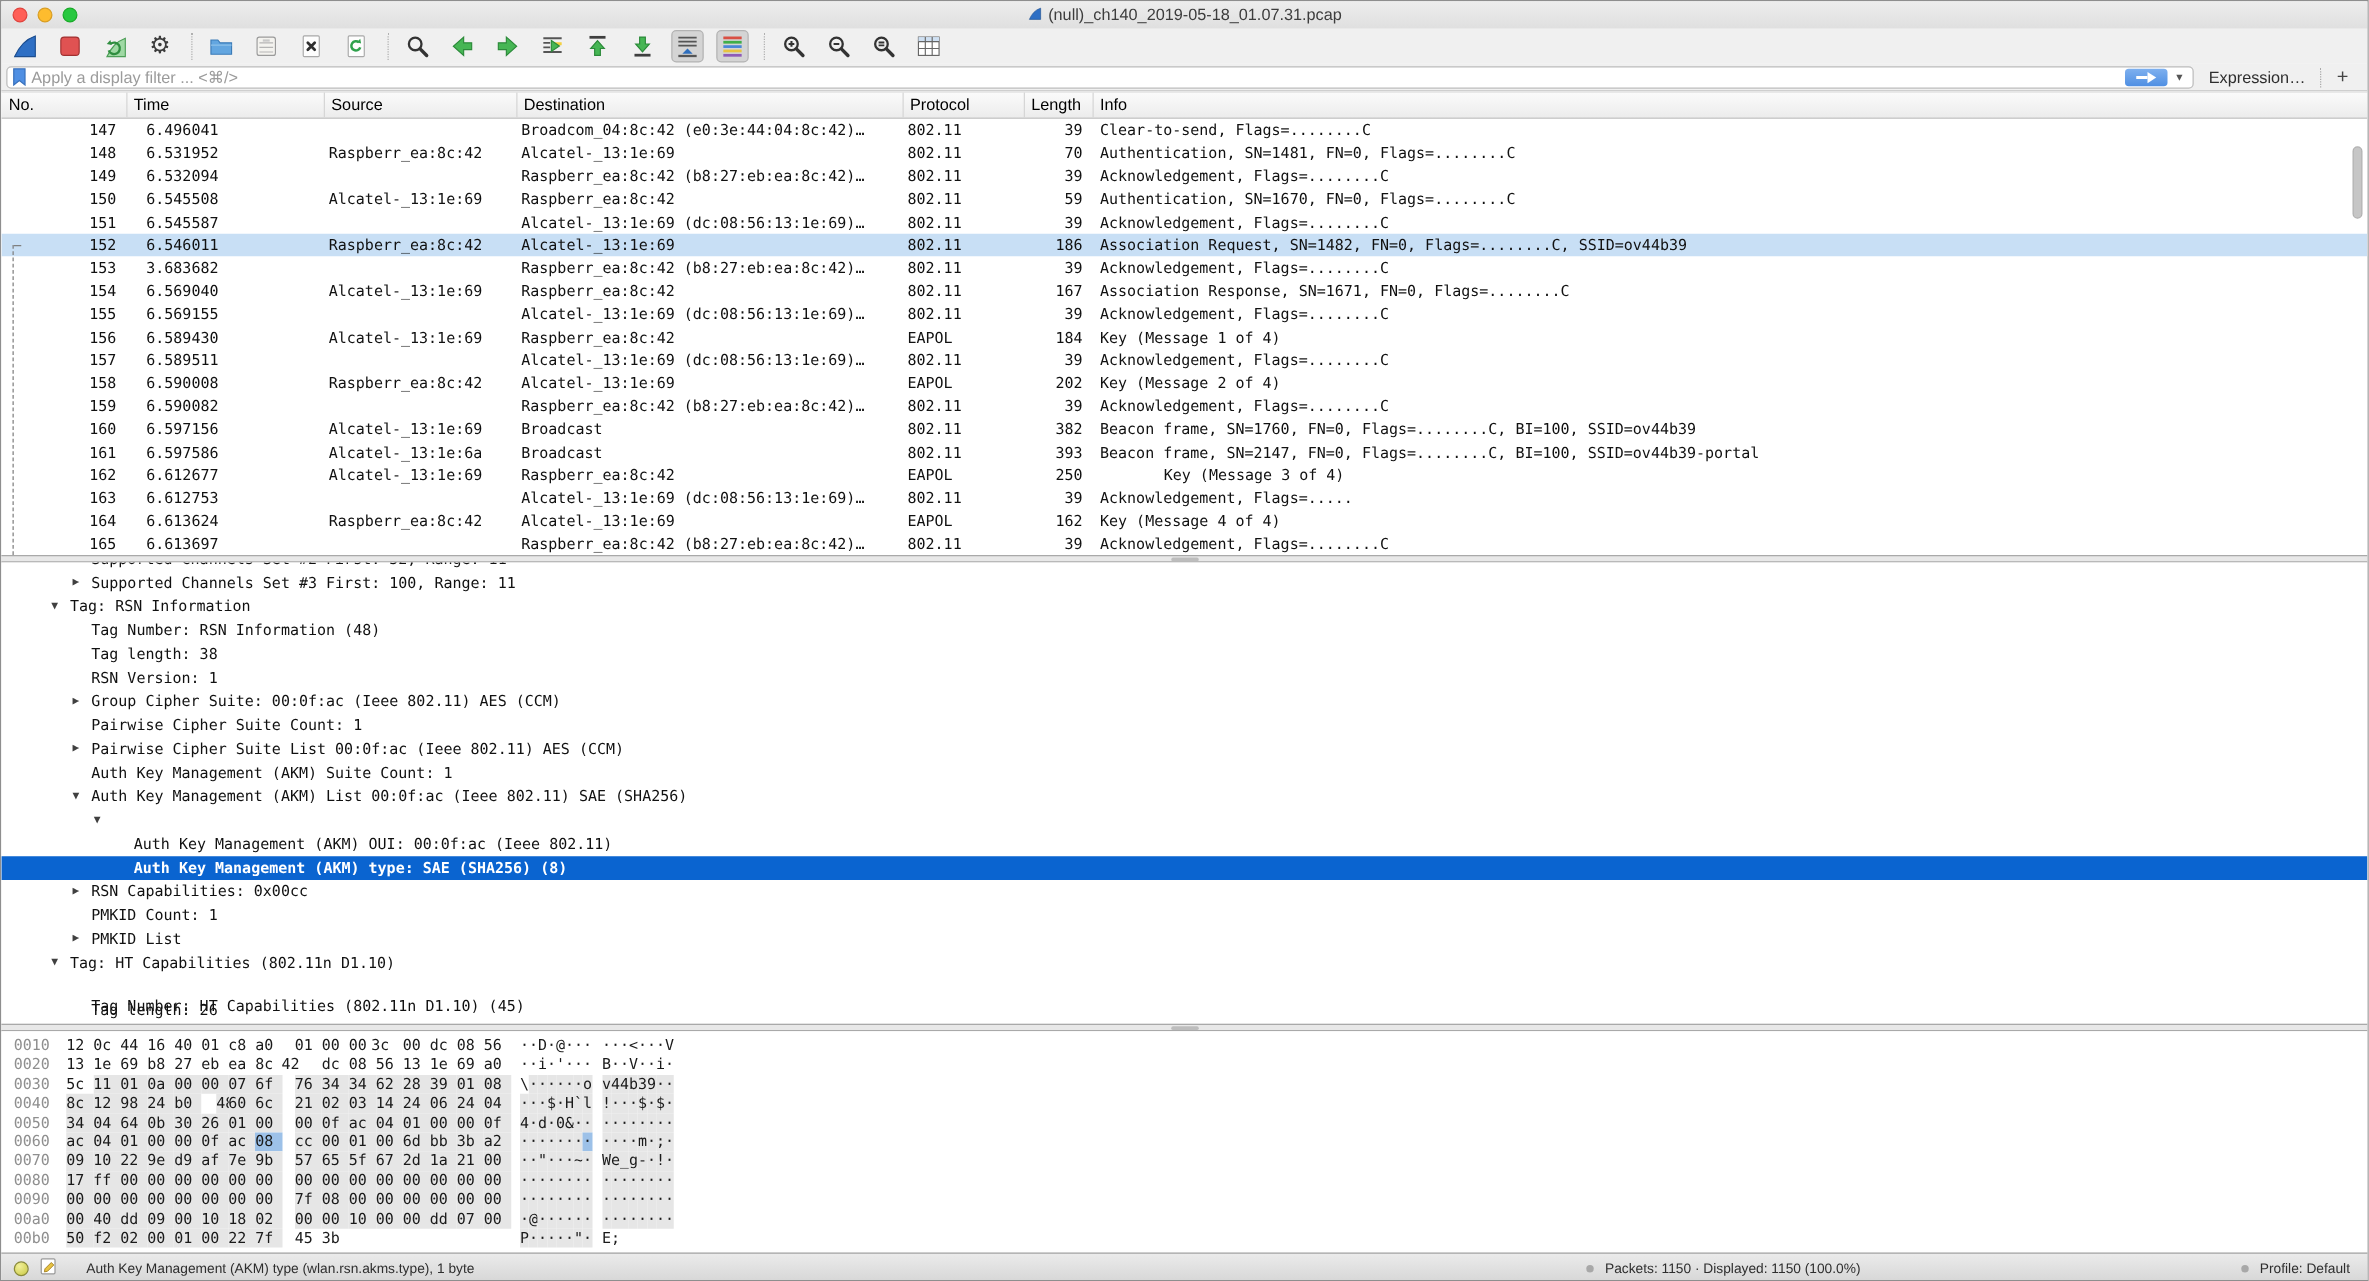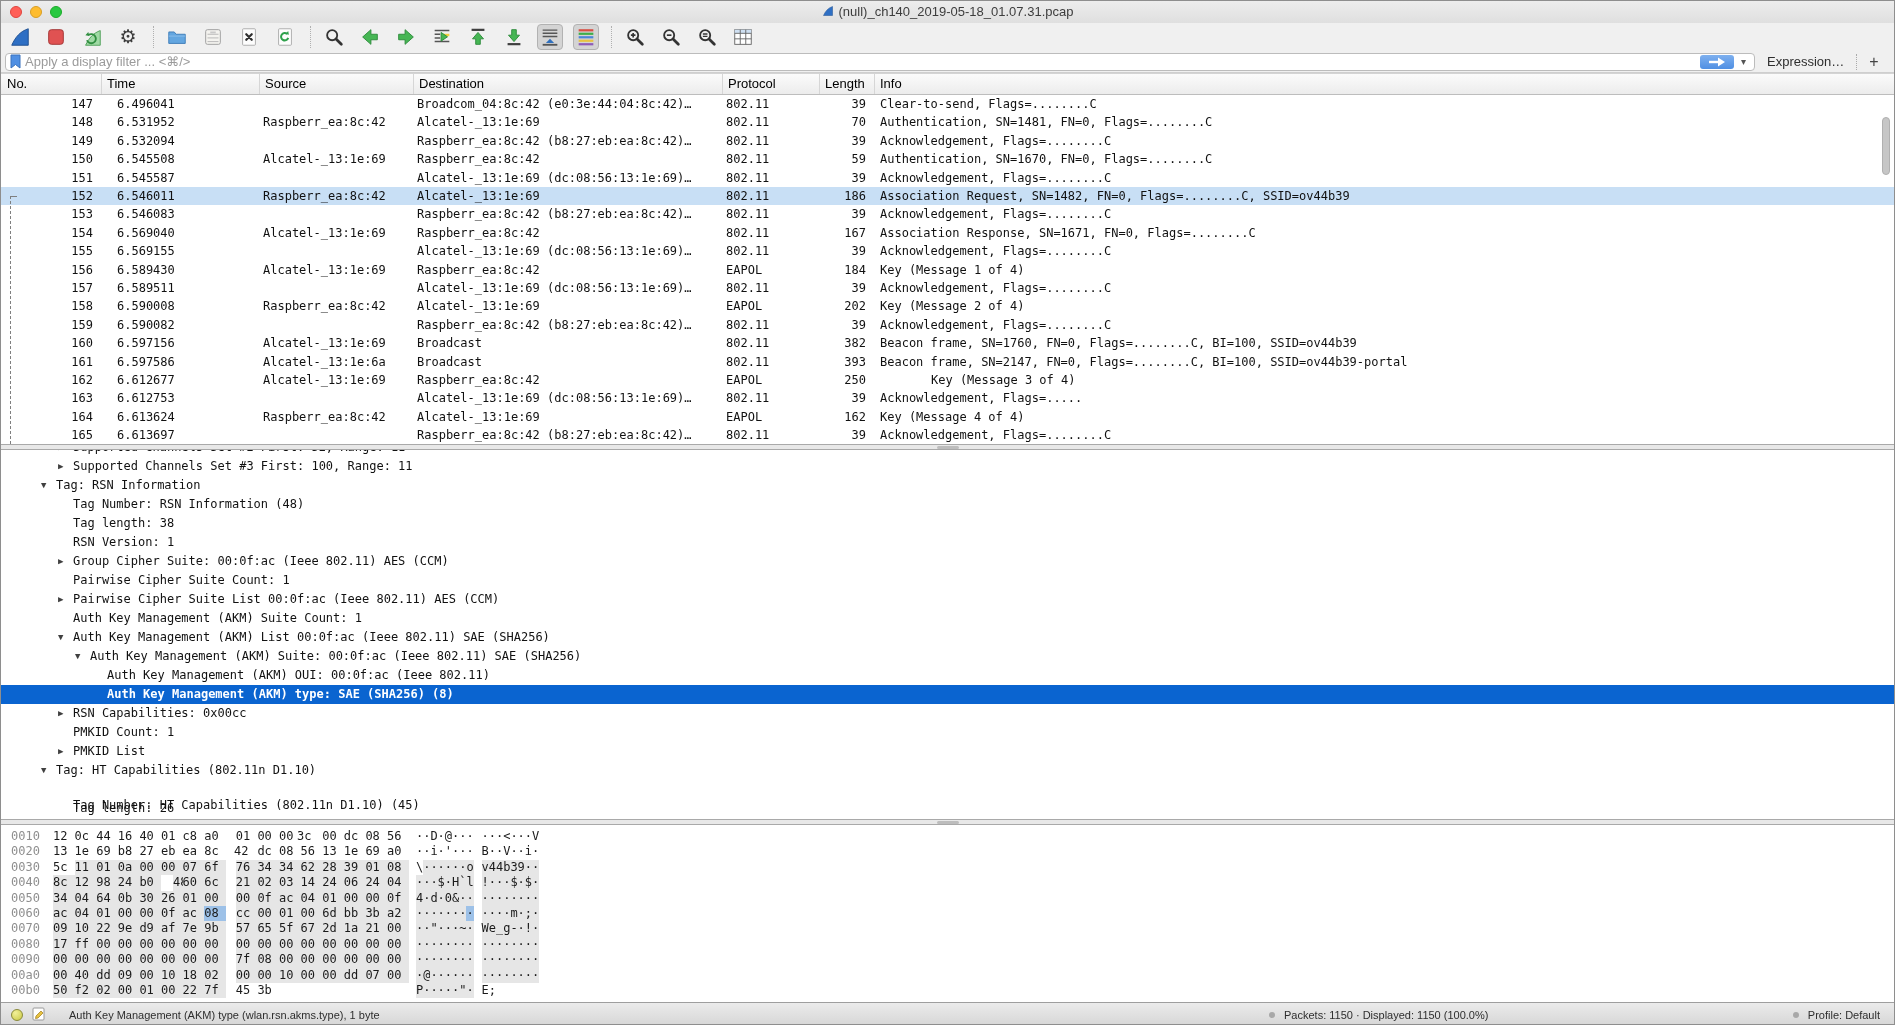--- a/index.html
+++ b/index.html
@@ -347,21 +347,21 @@
           <span class="pl-cell cell-no" style="left: 0px; width: 100px;">152</span>
           <span class="pl-cell cell-time" style="left: 100px; width: 158px;">6.546011</span>
           <span class="pl-cell cell-source" style="left: 258px; width: 154px;">Raspberr_ea:8c:42</span>
           <span class="pl-cell cell-destination" style="left: 412px; width: 309px;">Alcatel-_13:1e:69</span>
           <span class="pl-cell cell-protocol" style="left: 721px; width: 97px;">802.11</span>
           <span class="pl-cell cell-length" style="left: 818px; width: 55px;">186</span>
           <span class="pl-cell cell-info" style="left: 873px; width: 1022px;">Association Request, SN=1482, FN=0, Flags=........C, SSID=ov44b39</span>
         </div>
         <div class="pl-row" style="top: 110.4px;">
           <span class="pl-cell cell-no" style="left: 0px; width: 100px;">153</span>
-          <span class="pl-cell cell-time" style="left: 100px; width: 158px;">6.546083</span>
+          <span class="pl-cell cell-time" style="left: 100px; width: 158px;">3.683682</span>
           <span class="pl-cell cell-source" style="left: 258px; width: 154px;"></span>
           <span class="pl-cell cell-destination" style="left: 412px; width: 309px;">Raspberr_ea:8c:42 (b8:27:eb:ea:8c:42)…</span>
           <span class="pl-cell cell-protocol" style="left: 721px; width: 97px;">802.11</span>
           <span class="pl-cell cell-length" style="left: 818px; width: 55px;">39</span>
           <span class="pl-cell cell-info" style="left: 873px; width: 1022px;">Acknowledgement, Flags=........C</span>
         </div>
         <div class="pl-row" style="top: 128.8px;">
           <span class="pl-cell cell-no" style="left: 0px; width: 100px;">154</span>
           <span class="pl-cell cell-time" style="left: 100px; width: 158px;">6.569040</span>
           <span class="pl-cell cell-source" style="left: 258px; width: 154px;">Alcatel-_13:1e:69</span>
@@ -515,21 +515,20 @@
       </div>
       <div class="tree-row" style="top: 159px;">
         <span class="tree-text" style="left: 72px;">Auth Key Management (AKM) Suite Count: 1</span>
       </div>
       <div class="tree-row" style="top: 178px;">
         <span class="tree-arrow" style="left: 57px;">▼</span>
         <span class="tree-text" style="left: 72px;">Auth Key Management (AKM) List 00:0f:ac (Ieee 802.11) SAE (SHA256)</span>
       </div>
       <div class="tree-row" style="top: 197px;">
         <span class="tree-arrow" style="left: 74px;">▼</span>
-        <span class="tree-text" style="left: 89px;">Auth Key Management (AKM) Suite: 00:0f:ac (Ieee 802.11) SAE (SHA256)</span>
       </div>
       <div class="tree-row" style="top: 216px;">
         <span class="tree-text" style="left: 106px;">Auth Key Management (AKM) OUI: 00:0f:ac (Ieee 802.11)</span>
       </div>
       <div class="tree-row selected" style="top: 235px;">
         <span class="tree-text" style="left: 106px;">Auth Key Management (AKM) type: SAE (SHA256) (8)</span>
       </div>
       <div class="tree-row" style="top: 254px;">
         <span class="tree-arrow" style="left: 57px;">▶</span>
         <span class="tree-text" style="left: 72px;">RSN Capabilities: 0x00cc</span>
@@ -600,21 +599,21 @@
       <div class="hex-row" style="top: 19.4px;">
         <span class="hex-offset">0020</span>
         <span class="hex-byte" style="left: 52px;">13</span>
         <span class="hex-byte" style="left: 73.6px;">1e</span>
         <span class="hex-byte" style="left: 95.2px;">69</span>
         <span class="hex-byte" style="left: 116.8px;">b8</span>
         <span class="hex-byte" style="left: 138.4px;">27</span>
         <span class="hex-byte" style="left: 160px;">eb</span>
         <span class="hex-byte" style="left: 181.6px;">ea</span>
         <span class="hex-byte" style="left: 203.2px;">8c</span>
-        <span class="hex-byte" style="left: 233px;">42</span>
+        <span class="hex-byte" style="left: 217px; text-align: right;">42</span>
         <span class="hex-byte" style="left: 256.4px;">dc</span>
         <span class="hex-byte" style="left: 278px;">08</span>
         <span class="hex-byte" style="left: 299.6px;">56</span>
         <span class="hex-byte" style="left: 321.2px;">13</span>
         <span class="hex-byte" style="left: 342.8px;">1e</span>
         <span class="hex-byte" style="left: 364.4px;">69</span>
         <span class="hex-byte" style="left: 386px;">a0</span>
         <span class="ascii-ch" style="left: 415px;">·</span>
         <span class="ascii-ch" style="left: 422.2px;">·</span>
         <span class="ascii-ch" style="left: 429.4px;">i</span>

